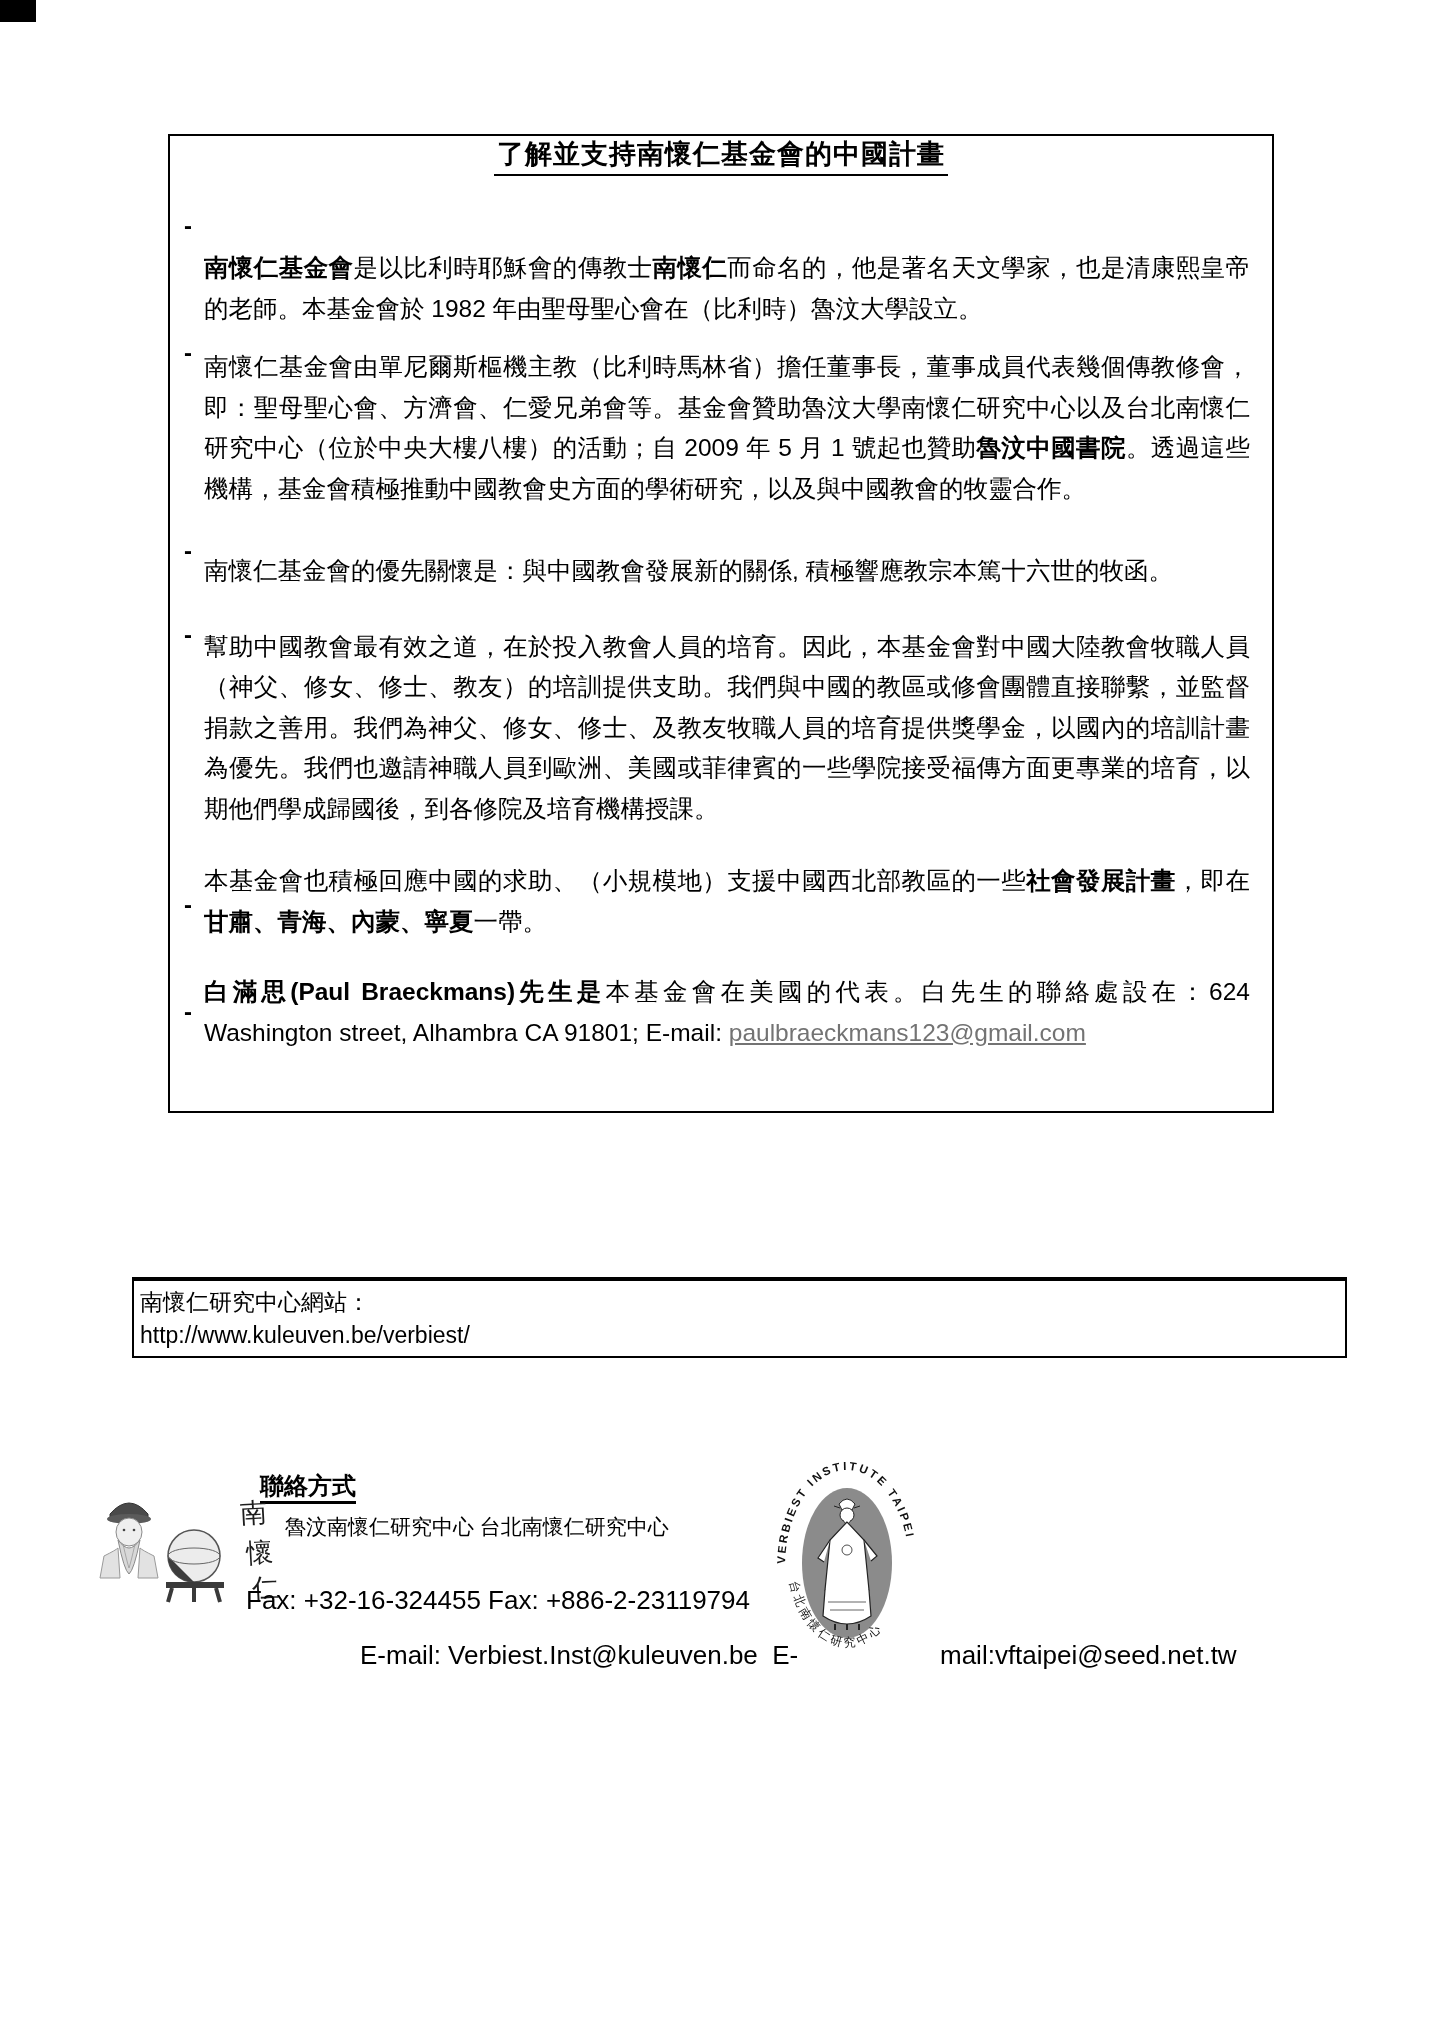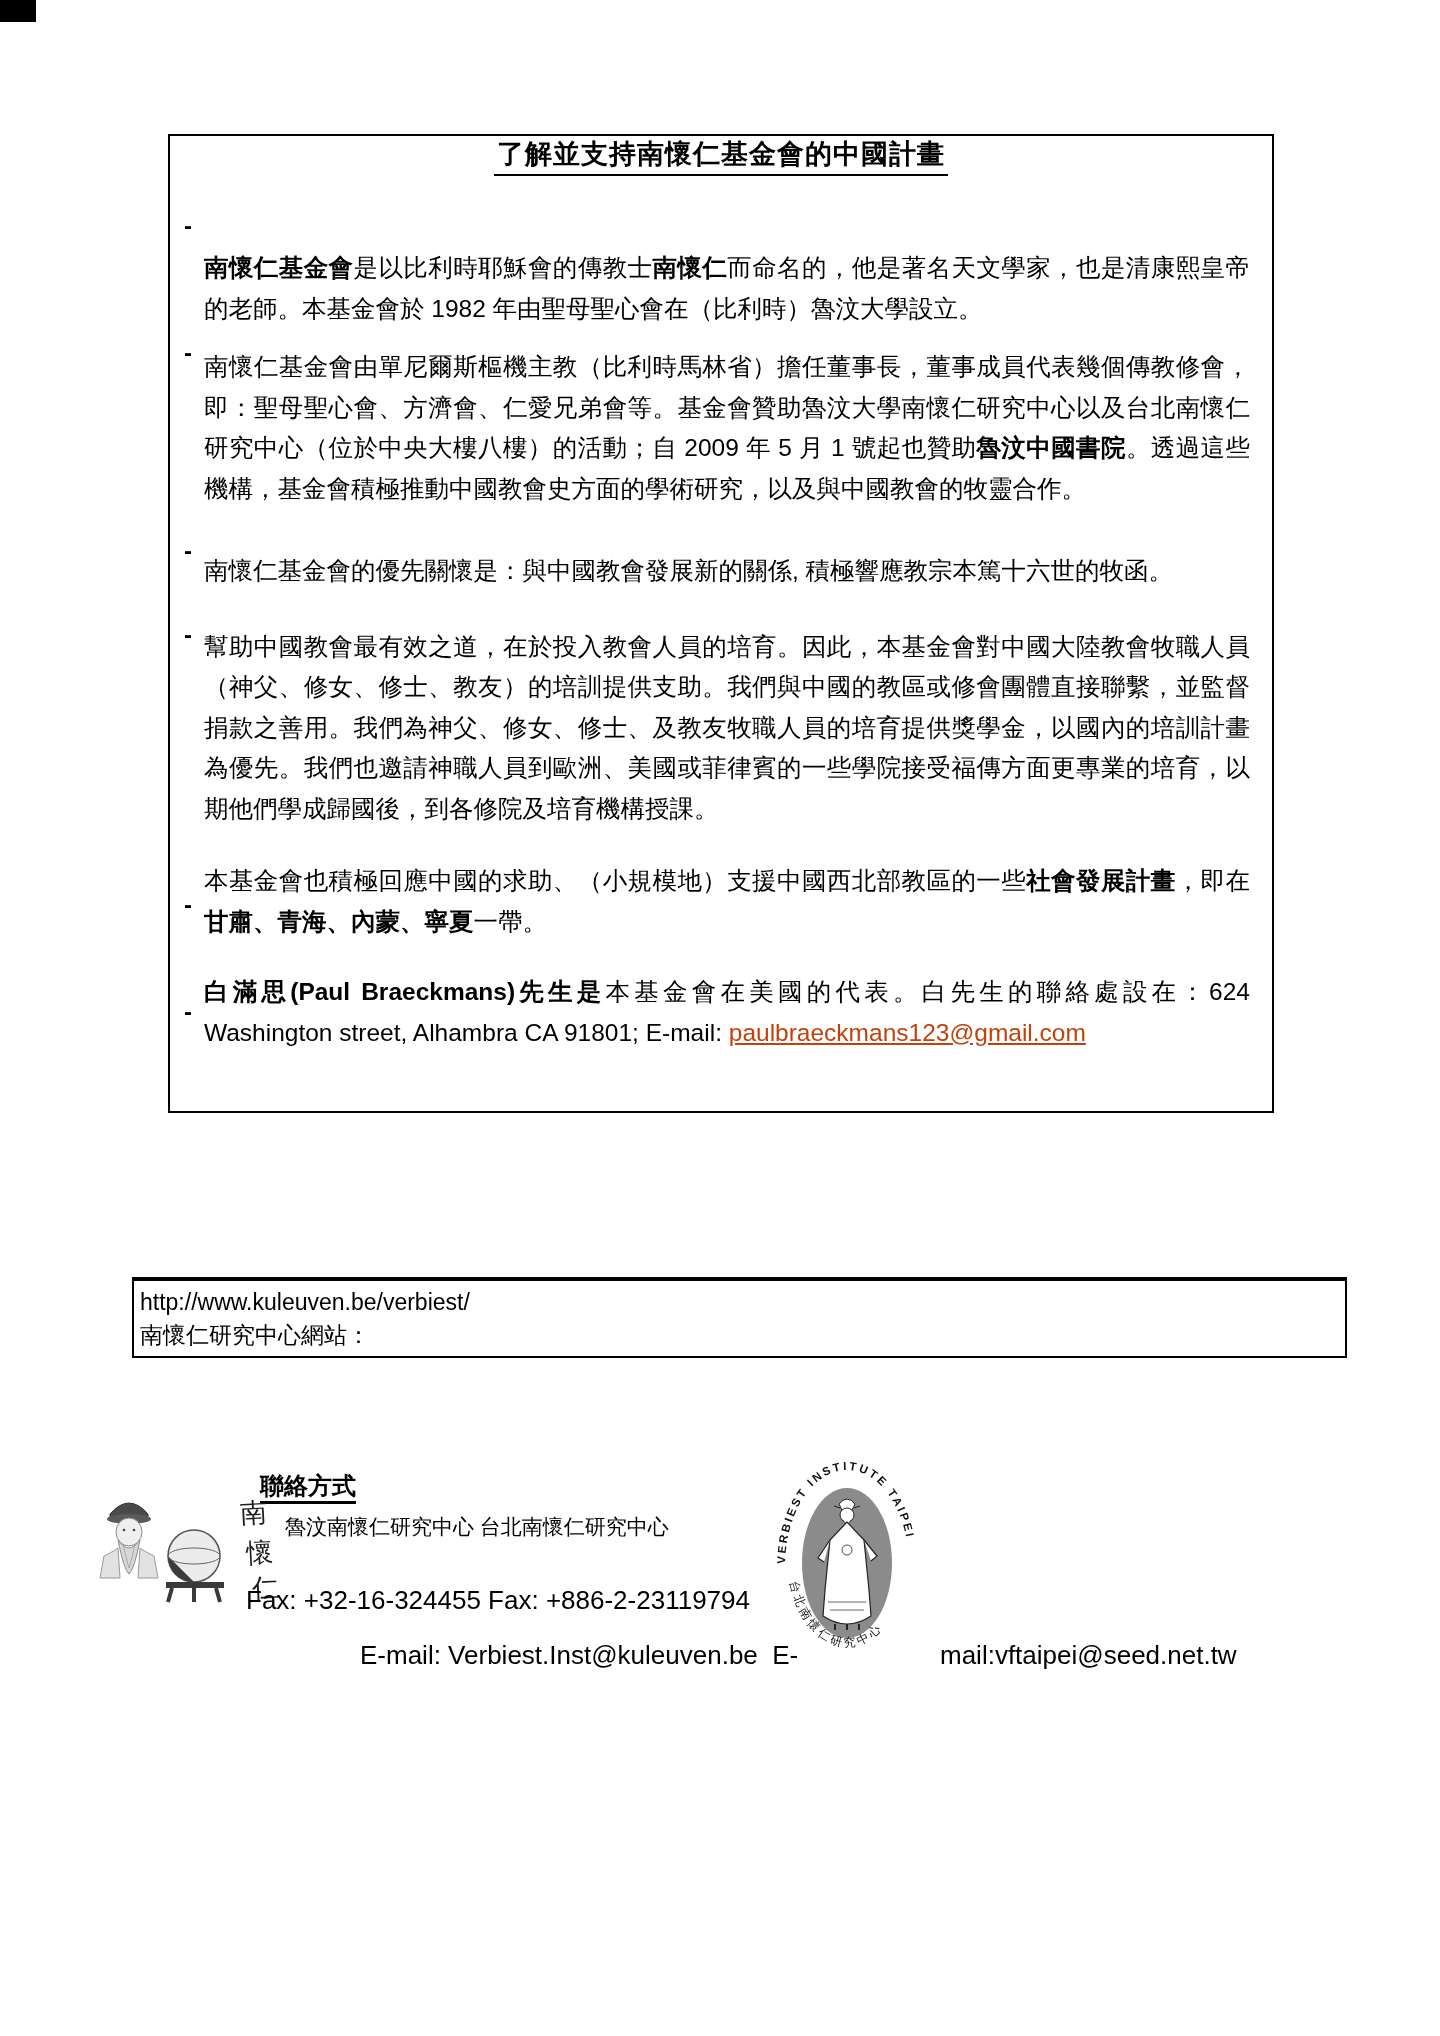--- a/index.html
+++ b/index.html
@@ -52,21 +52,21 @@
   .p5{margin-top:32px;}
   .p6{margin-top:30px;}
   .p1 .dash{top:-34px;}
   .p2 .dash{top:-6px;}
   .p3 .dash{top:-12px;}
   .p4 .dash{top:-4px;}
   .p5 .dash{top:32px;}
   .p6 .dash{top:28px;}
   .b{font-weight:bold;}
   a.email-link{
-    color:#c2410c;
+    color:#737373;
     text-decoration:underline;
   }
   
   .website-box{
     position:absolute;left:132px;top:1277px;
     width:1205px;height:70px;
     border:2px solid #000;
     border-top-width:4px;
     padding:5px 0 0 6px;
     background:#fff;
@@ -110,22 +110,22 @@
         <div class="para p1"><span class="dash">-</span><span class="b">南懷仁基金會</span><span>是以比利時耶穌會的傳教士</span><span class="b">南懷仁</span><span>而命名的，他是著名天文學家，也是清康熙皇帝的老師。本基金會於 1982 年由聖母聖心會在（比利時）魯汶大學設立。</span></div>
         <div class="para p2"><span class="dash">-</span><span>南懷仁基金會由單尼爾斯樞機主教（比利時馬林省）擔任董事長，董事成員代表幾個傳教修會，即：聖母聖心會、方濟會、仁愛兄弟會等。基金會贊助魯汶大學南懷仁研究中心以及台北南懷仁研究中心（位於中央大樓八樓）的活動；自 2009 年 5 月 1 號起也贊助</span><span class="b">魯汶中國書院</span><span>。透過這些機構，基金會積極推動中國教會史方面的學術研究，以及與中國教會的牧靈合作。</span></div>
         <div class="para p3"><span class="dash">-</span><span>南懷仁基金會的優先關懷是：與中國教會發展新的關係, 積極響應教宗本篤十六世的牧函。</span></div>
         <div class="para p4"><span class="dash">-</span><span>幫助中國教會最有效之道，在於投入教會人員的培育。因此，本基金會對中國大陸教會牧職人員（神父、修女、修士、教友）的培訓提供支助。我們與中國的教區或修會團體直接聯繫，並監督捐款之善用。我們為神父、修女、修士、及教友牧職人員的培育提供獎學金，以國內的培訓計畫為優先。我們也邀請神職人員到歐洲、美國或菲律賓的一些學院接受福傳方面更專業的培育，以期他們學成歸國後，到各修院及培育機構授課。</span></div>
         <div class="para p5"><span class="dash">-</span><span>本基金會也積極回應中國的求助、（小規模地）支援中國西北部教區的一些</span><span class="b">社會發展計畫</span><span>，即在</span><span class="b">甘肅、青海、內蒙、寧夏</span><span>一帶。</span></div>
         <div class="para p6"><span class="dash">-</span><span class="b">白滿思(Paul Braeckmans)先生是</span><span>本基金會在美國的代表。白先生的聯絡處設在：624 Washington street, Alhambra CA 91801; E-mail: </span><a class="email-link" href="#">paulbraeckmans123@gmail.com</a></div>
       </div>
   </div>
 
   <div class="website-box">
+    <div class="line">南懷仁研究中心網站：</div>
     <div class="line">http://www.kuleuven.be/verbiest/</div>
-    <div class="line">南懷仁研究中心網站：</div>
   </div>
 
   <div class="contact-heading">聯絡方式</div>
 
   <svg class="left-logo" width="195" height="125" viewBox="0 0 195 125">
 
     <path d="M20,24 Q39,2 58,24 L58,31 Q39,18 20,31 Z" fill="#4a4a4a" stroke="#333" stroke-width="1"></path>
     <ellipse cx="39" cy="29" rx="22" ry="5" fill="#5a5a5a"></ellipse>
 
     <ellipse cx="39" cy="42" rx="13" ry="14" fill="#efefef" stroke="#8a8a8a" stroke-width="1"></ellipse>

